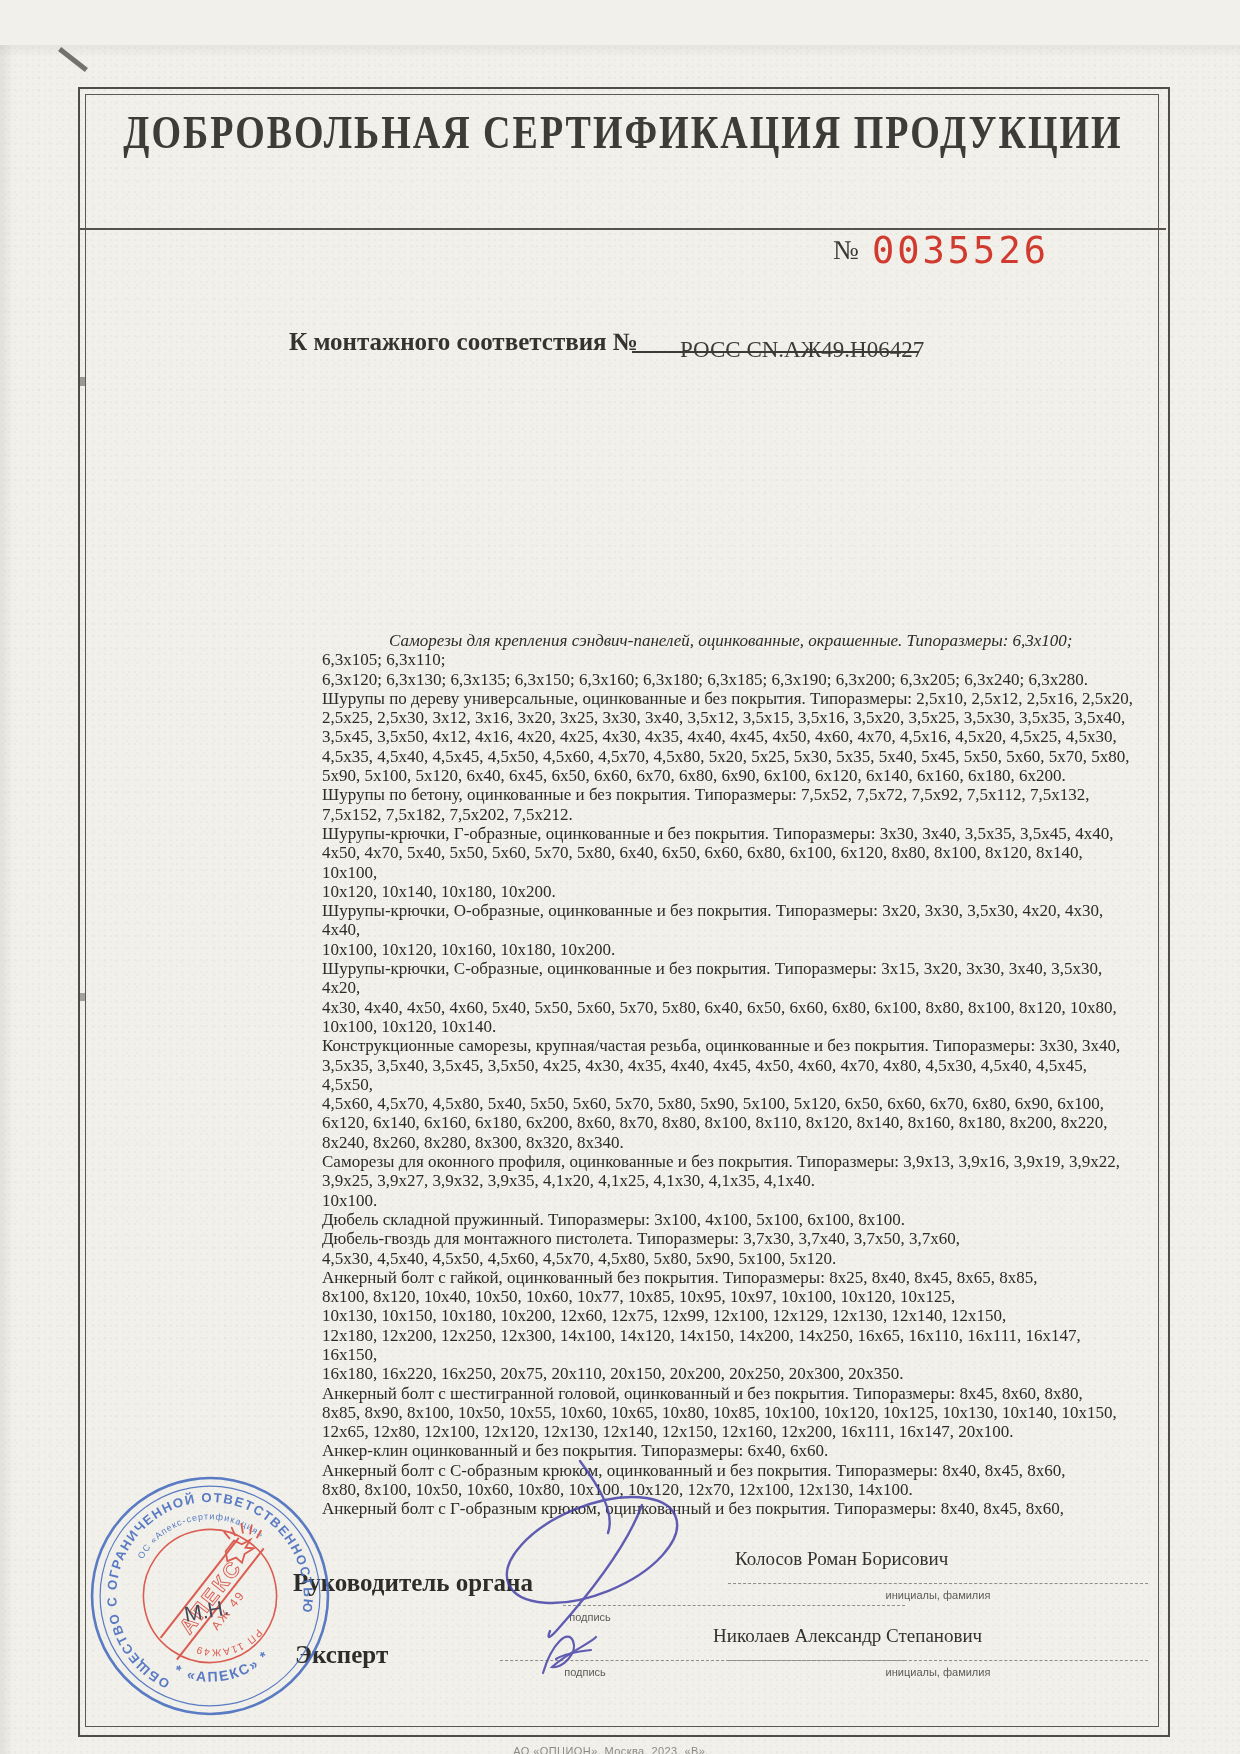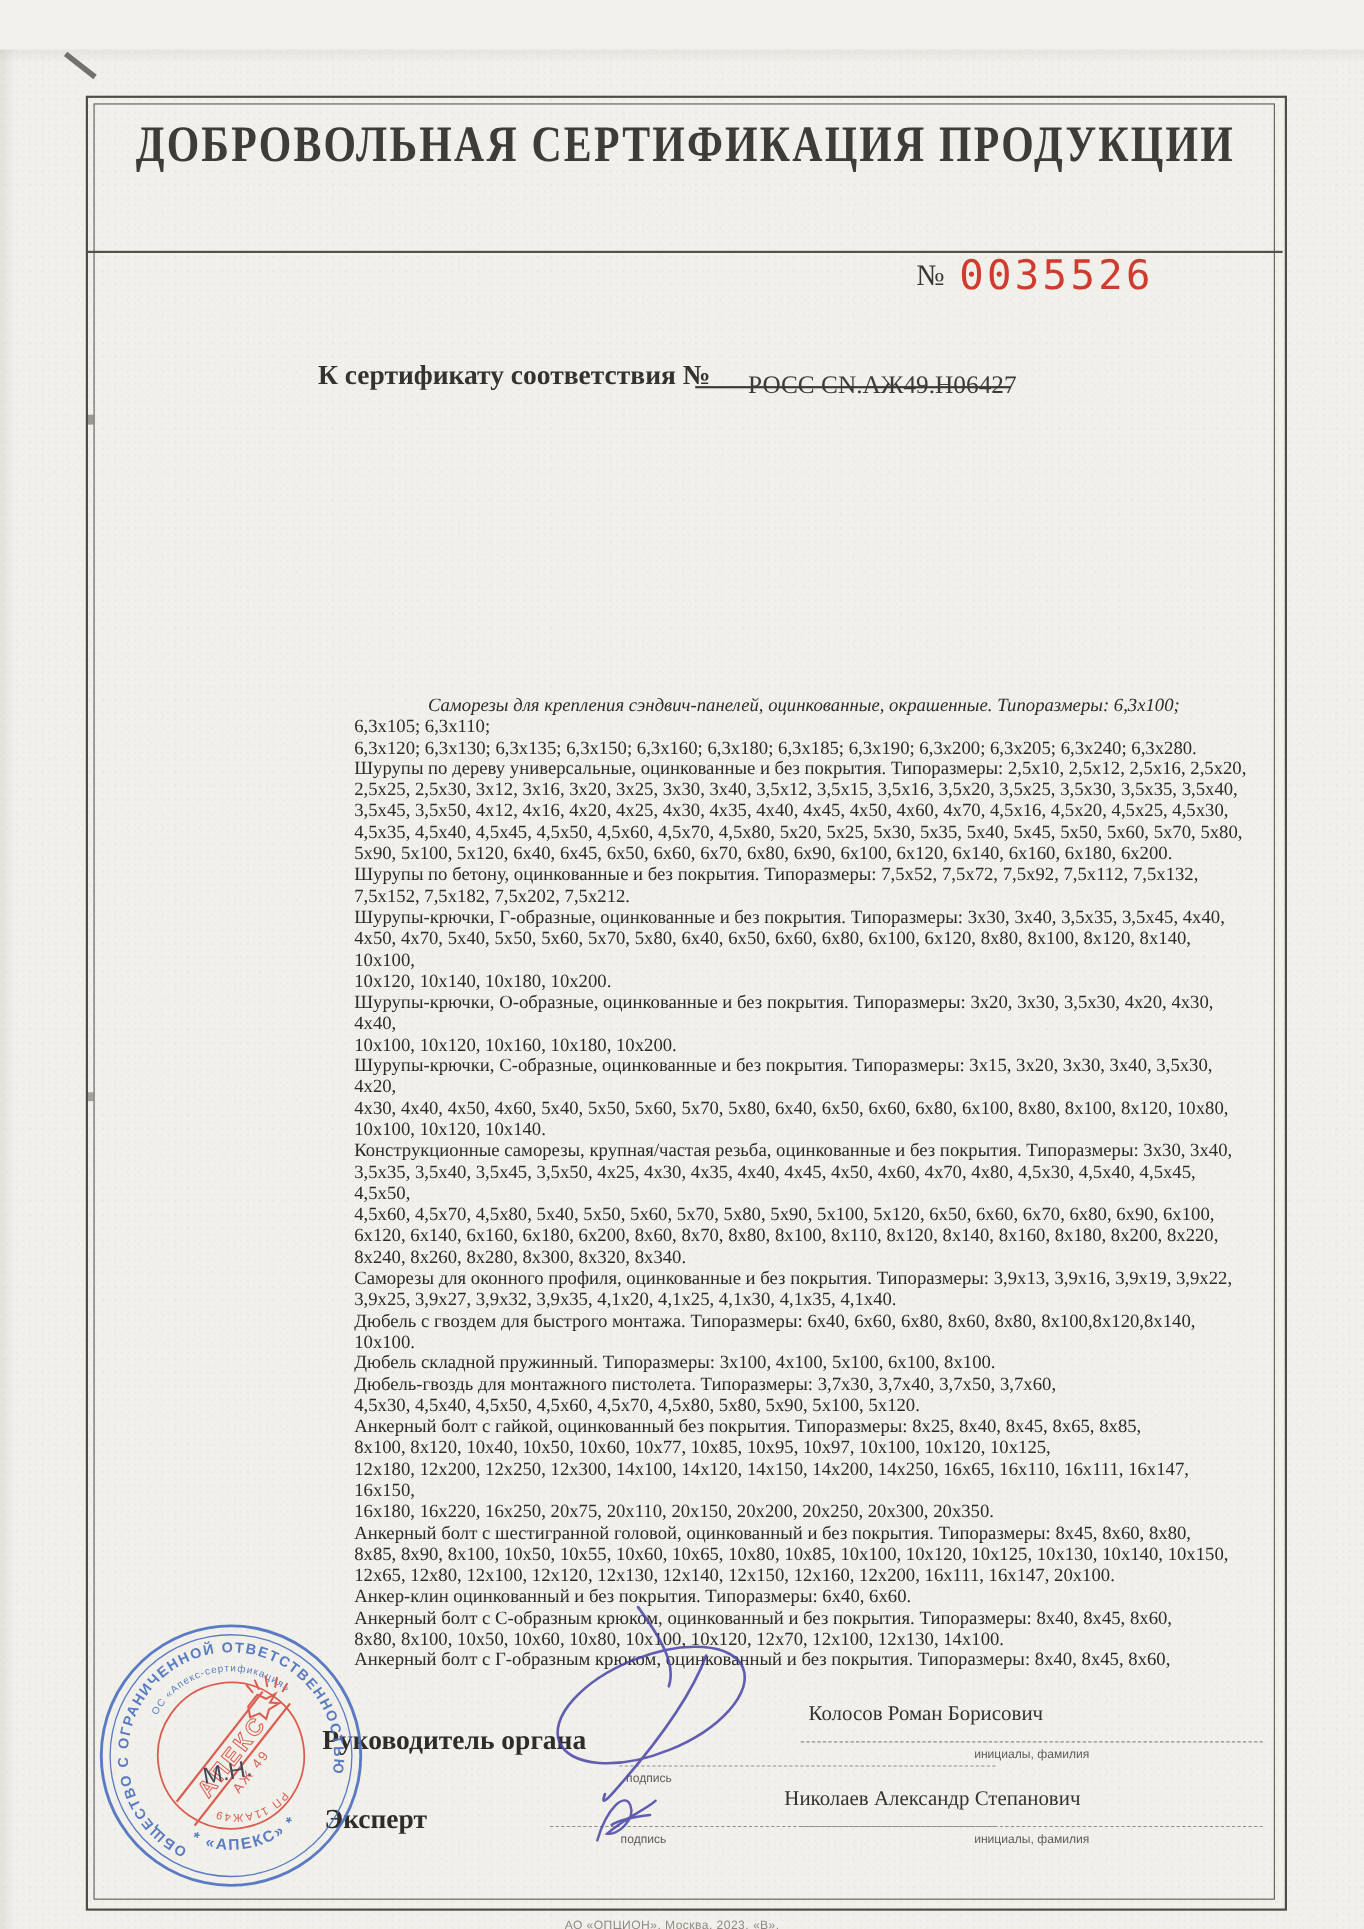--- a/index.html
+++ b/index.html
@@ -79,21 +79,21 @@
   <div class="abs artifact" id="art1"></div>
   <div class="abs artifact" id="art2"></div>
   <div class="abs artifact" id="art3"></div>
 
   <div class="abs" id="header-title">ДОБРОВОЛЬНАЯ СЕРТИФИКАЦИЯ ПРОДУКЦИИ</div>
 
   <div class="abs" id="doc-no-prefix">№</div>
   <div class="abs" id="doc-no">0035526</div>
 
 
-  <div class="abs" id="subtitle">К сертификату соответствия №</div>
+  <div class="abs" id="subtitle">К монтажного соответствия №</div>
   <div class="abs" id="cert-no">РОСС CN.АЖ49.Н06427</div>
   <div class="abs" id="cert-strike"></div>
 
   <div class="abs" id="body-lines">
       <div class="bline">Саморезы для крепления сэндвич-панелей, оцинкованные, окрашенные. Типоразмеры: 6,3х100;</div>
       <div class="bline">6,3х105; 6,3х110;</div>
       <div class="bline">6,3х120; 6,3х130; 6,3х135; 6,3х150; 6,3х160; 6,3х180; 6,3х185; 6,3х190; 6,3х200; 6,3х205; 6,3х240; 6,3х280.</div>
       <div class="bline">Шурупы по дереву универсальные, оцинкованные и без покрытия. Типоразмеры: 2,5х10, 2,5х12, 2,5х16, 2,5х20,</div>
       <div class="bline">2,5х25, 2,5х30, 3х12, 3х16, 3х20, 3х25, 3х30, 3х40, 3,5х12, 3,5х15, 3,5х16, 3,5х20, 3,5х25, 3,5х30, 3,5х35, 3,5х40,</div>
       <div class="bline">3,5х45, 3,5х50, 4х12, 4х16, 4х20, 4х25, 4х30, 4х35, 4х40, 4х45, 4х50, 4х60, 4х70, 4,5х16, 4,5х20, 4,5х25, 4,5х30,</div>
@@ -113,27 +113,27 @@
       <div class="bline">4х30, 4х40, 4х50, 4х60, 5х40, 5х50, 5х60, 5х70, 5х80, 6х40, 6х50, 6х60, 6х80, 6х100, 8х80, 8х100, 8х120, 10х80,</div>
       <div class="bline">10х100, 10х120, 10х140.</div>
       <div class="bline">Конструкционные саморезы, крупная/частая резьба, оцинкованные и без покрытия. Типоразмеры: 3х30, 3х40,</div>
       <div class="bline">3,5х35, 3,5х40, 3,5х45, 3,5х50, 4х25, 4х30, 4х35, 4х40, 4х45, 4х50, 4х60, 4х70, 4х80, 4,5х30, 4,5х40, 4,5х45,</div>
       <div class="bline">4,5х50,</div>
       <div class="bline">4,5х60, 4,5х70, 4,5х80, 5х40, 5х50, 5х60, 5х70, 5х80, 5х90, 5х100, 5х120, 6х50, 6х60, 6х70, 6х80, 6х90, 6х100,</div>
       <div class="bline">6х120, 6х140, 6х160, 6х180, 6х200, 8х60, 8х70, 8х80, 8х100, 8х110, 8х120, 8х140, 8х160, 8х180, 8х200, 8х220,</div>
       <div class="bline">8х240, 8х260, 8х280, 8х300, 8х320, 8х340.</div>
       <div class="bline">Саморезы для оконного профиля, оцинкованные и без покрытия. Типоразмеры: 3,9х13, 3,9х16, 3,9х19, 3,9х22,</div>
       <div class="bline">3,9х25, 3,9х27, 3,9х32, 3,9х35, 4,1х20, 4,1х25, 4,1х30, 4,1х35, 4,1х40.</div>
-      <div class="bline">Дюбель с гвоздем для быстрого монтажа. Типоразмеры: 6х40, 6х60, 6х80, 8х60, 8х80, 8х100,8х120,8х140,</div>
       <div class="bline">10х100.</div>
       <div class="bline">Дюбель складной пружинный. Типоразмеры: 3х100, 4х100, 5х100, 6х100, 8х100.</div>
       <div class="bline">Дюбель-гвоздь для монтажного пистолета. Типоразмеры: 3,7х30, 3,7х40, 3,7х50, 3,7х60,</div>
       <div class="bline">4,5х30, 4,5х40, 4,5х50, 4,5х60, 4,5х70, 4,5х80, 5х80, 5х90, 5х100, 5х120.</div>
       <div class="bline">Анкерный болт с гайкой, оцинкованный без покрытия. Типоразмеры: 8х25, 8х40, 8х45, 8х65, 8х85,</div>
       <div class="bline">8х100, 8х120, 10х40, 10х50, 10х60, 10х77, 10х85, 10х95, 10х97, 10х100, 10х120, 10х125,</div>
+      <div class="bline">10х130, 10х150, 10х180, 10х200, 12х60, 12х75, 12х99, 12х100, 12х129, 12х130, 12х140, 12х150,</div>
       <div class="bline">12х180, 12х200, 12х250, 12х300, 14х100, 14х120, 14х150, 14х200, 14х250, 16х65, 16х110, 16х111, 16х147,</div>
       <div class="bline">16х150,</div>
       <div class="bline">16х180, 16х220, 16х250, 20х75, 20х110, 20х150, 20х200, 20х250, 20х300, 20х350.</div>
       <div class="bline">Анкерный болт с шестигранной головой, оцинкованный и без покрытия. Типоразмеры: 8х45, 8х60, 8х80,</div>
       <div class="bline">8х85, 8х90, 8х100, 10х50, 10х55, 10х60, 10х65, 10х80, 10х85, 10х100, 10х120, 10х125, 10х130, 10х140, 10х150,</div>
       <div class="bline">12х65, 12х80, 12х100, 12х120, 12х130, 12х140, 12х150, 12х160, 12х200, 16х111, 16х147, 20х100.</div>
       <div class="bline">Анкер-клин оцинкованный и без покрытия. Типоразмеры: 6х40, 6х60.</div>
       <div class="bline">Анкерный болт с С-образным крюком, оцинкованный и без покрытия. Типоразмеры: 8х40, 8х45, 8х60,</div>
       <div class="bline">8х80, 8х100, 10х50, 10х60, 10х80, 10х100, 10х120, 12х70, 12х100, 12х130, 14х100.</div>
       <div class="bline">Анкерный болт с Г-образным крюком, оцинкованный и без покрытия. Типоразмеры: 8х40, 8х45, 8х60,</div>

